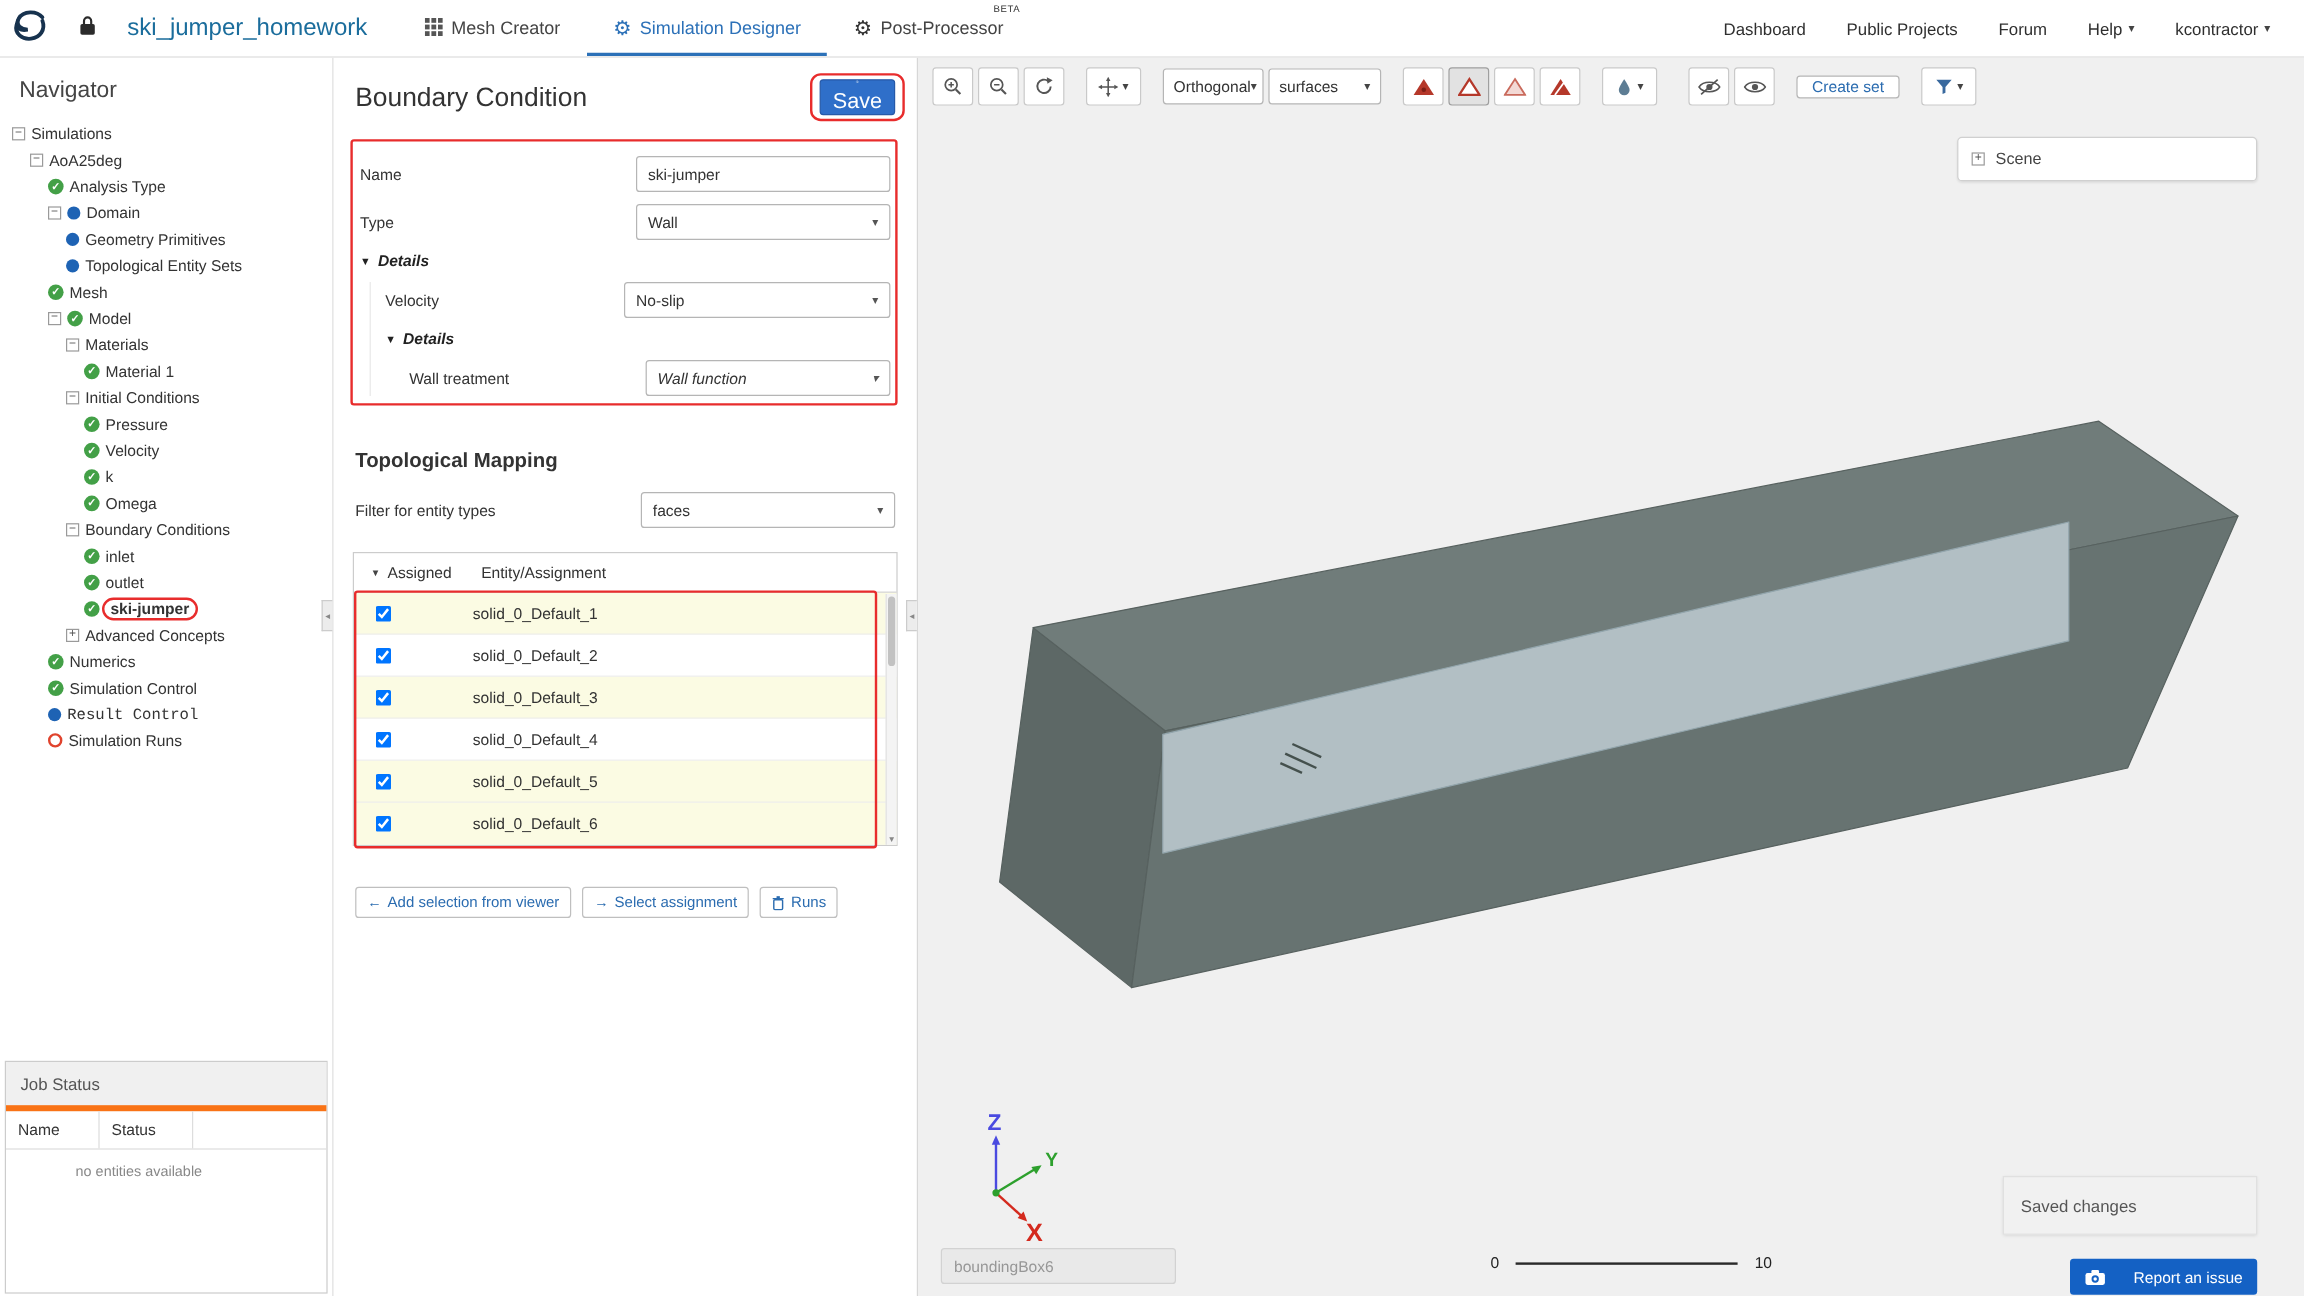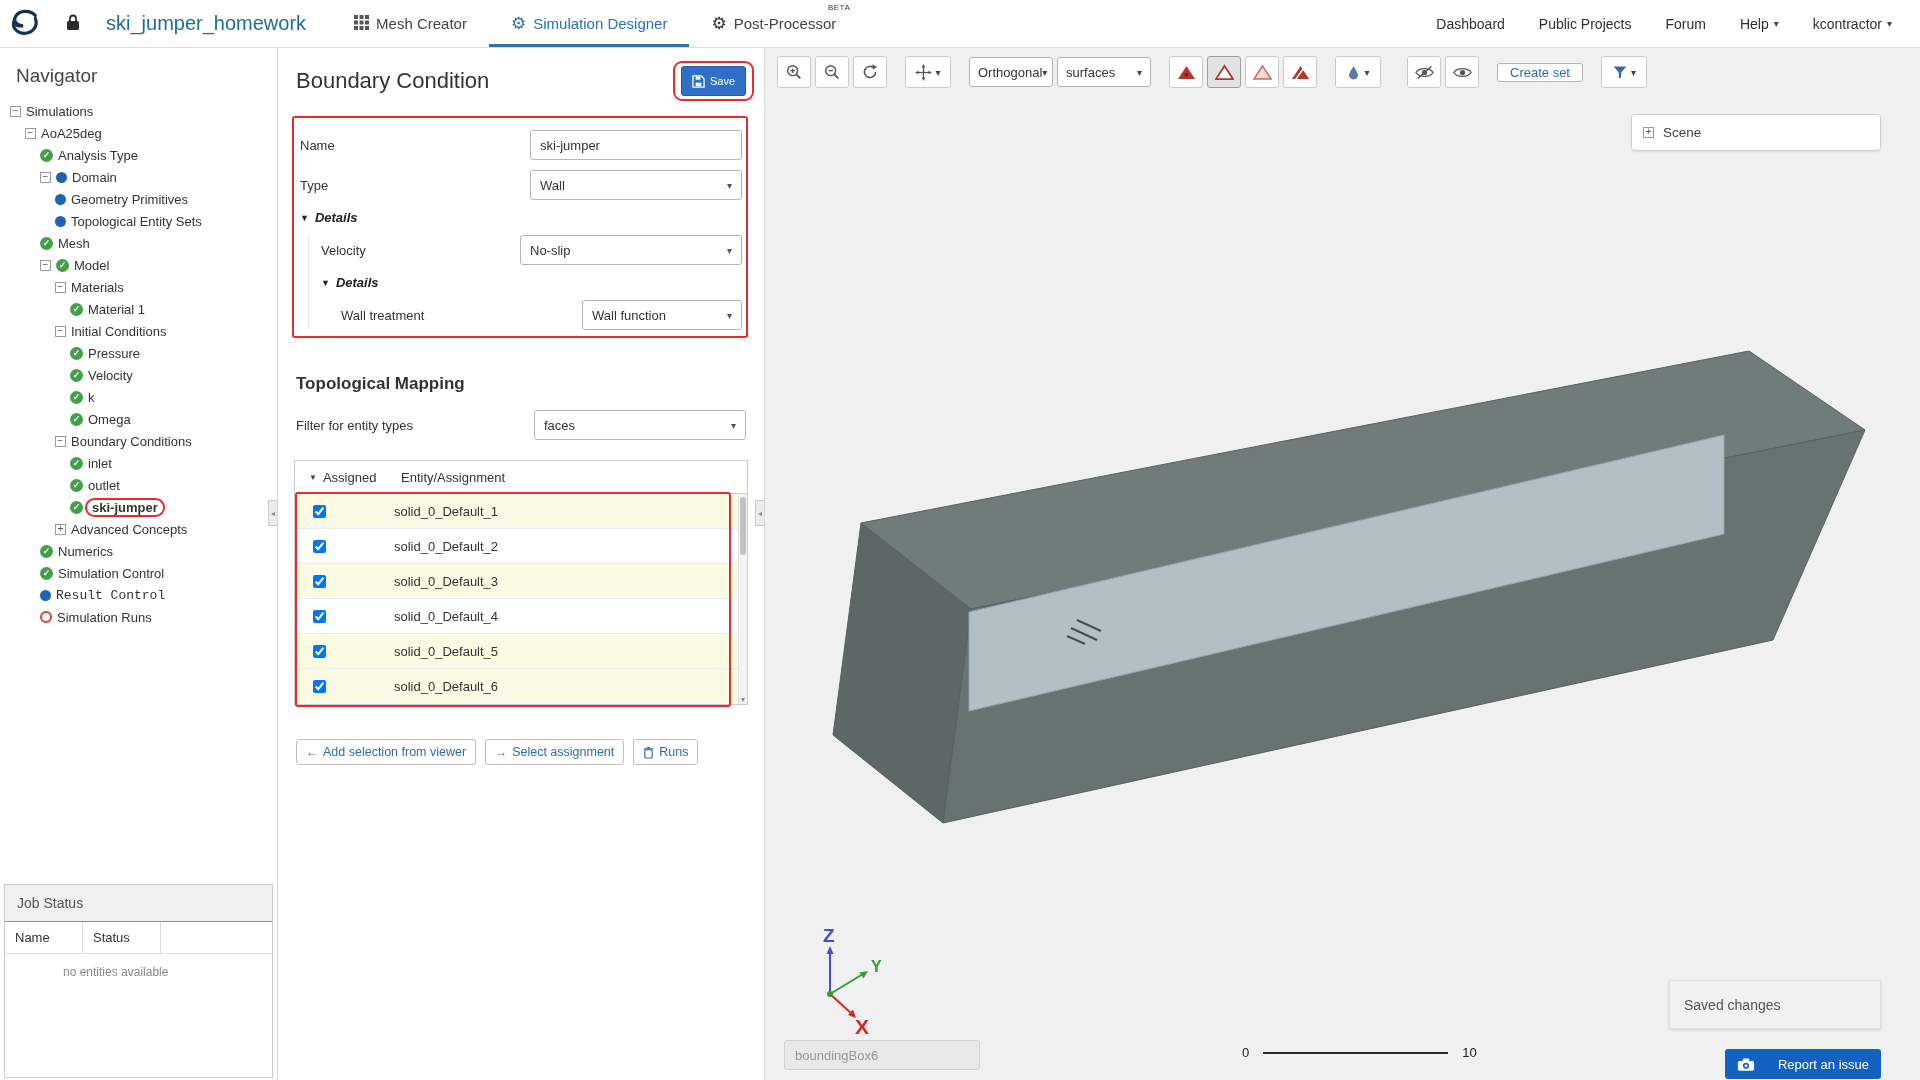--- a/index.html
+++ b/index.html
@@ -32,45 +32,45 @@
   .tree { font-size:13px; color:#333; }
   .tree-row { height:22px; display:flex; align-items:center; gap:5px; cursor:pointer; white-space:nowrap; }
   .expander { width:11px; height:11px; border:1px solid #9a9a9a; background:#fff; color:#555; font-size:10px; line-height:8px; text-align:center; flex:none; }
   .ticon { flex:none; display:inline-flex; align-items:center; justify-content:center; }
   .ticon.check { width:13px; height:13px; border-radius:50%; background:#43a047; color:#fff; font-size:9px; font-weight:bold; }
   .ticon.dot { width:11px; height:11px; border-radius:50%; background:#1e63b4; }
   .ticon.ring { width:12px; height:12px; border-radius:50%; border:2px solid #e0432d; background:#fff; }
   .tree-row.selected .tlabel { font-weight:700; border:2px solid #e82c2c; border-radius:10px; padding:0 5px; margin-left:-3px; }
 
   .jobstatus { position:absolute; left:4px; right:4px; bottom:2px; height:194px; border:1px solid #ccc; background:#fff; }
-  .js-head { background:#f0f0f0; border-bottom:1px solid #f97316; padding:10px 12px; font-size:14px; color:#555; }
+  .js-head { background:#f0f0f0; border-bottom:5px solid #f97316; padding:10px 12px; font-size:14px; color:#555; }
   .js-cols { display:flex; border-bottom:1px solid #ddd; font-size:13px; color:#333; }
   .js-col { padding:8px 10px; border-right:1px solid #ddd; }
   .c1 { width:78px; } .c2 { width:78px; } .c3 { flex:1; border-right:none; }
   .js-empty { font-size:12px; color:#888; padding:11px 0 0 58px; }
 
   .collapse-handle { position:absolute; right:0; top:452px; width:9px; height:26px; background:#ececec; border:1px solid #ccc; border-right:none; color:#888; font-size:8px; display:flex; align-items:center; justify-content:center; cursor:pointer; z-index:4; }
 
   
   .panel { width:487px; border-right:1px solid #d7d7d7; position:relative; background:#fff; flex:none; }
   .panel-head { display:flex; align-items:center; justify-content:space-between; padding:12px 18px 0 18px; height:54px; }
   .panel-head h2 { font-size:22px; font-weight:400; color:#333; margin:0; }
   .save-wrap { position:relative; }
-  .save-btn { display:flex; align-items:center; gap:5px; background:#2f6fc9; color:#fff; border:1px solid #2659a8; border-radius:3px; height:30px; padding:0 10px; font-size:11px; cursor:pointer; font-family:inherit; }
+  .save-btn { display:flex; align-items:center; gap:5px; background:#2f6fc9; color:#fff; border:1px solid #2659a8; border-radius:3px; height:30px; padding:0 10px; font-size:18px; cursor:pointer; font-family:inherit;flex-direction:column; }
   .annot { position:absolute; border:2px solid #e82c2c; pointer-events:none; border-radius:3px; z-index:6; }
   .annot-save { left:-8px; top:-5px; right:-8px; bottom:-5px; border-radius:9px; }
 
   .form-wrap { position:relative; margin:14px 16px 0 14px; padding:14px 6px 6px 8px; }
   .annot-form { left:0; top:0; right:0; bottom:0; }
   .frow { display:flex; align-items:center; justify-content:space-between; margin-bottom:10px; }
   .flabel { font-size:13px; color:#333; }
   .tinput { width:212px; height:30px; border:1px solid #b5b5b5; border-radius:3px; font-size:13px; color:#333; padding:0 9px; font-family:inherit; }
   .sel { width:212px; height:30px; border:1px solid #b5b5b5; border-radius:3px; background:#fff; display:flex; align-items:center; justify-content:space-between; padding:0 9px; font-size:13px; color:#333; cursor:pointer; flex:none; }
   .sel .caret { font-size:10px; color:#555; }
-  .sel-200 { width:222px;gap:18px; } .sel-188 { width:160px; }
+  .sel-200 { width:222px;gap:18px; } .sel-188 { width:204px;font-style:italic; }
   .details-head { display:flex; align-items:center; gap:6px; font-size:13px; color:#222; font-style:italic; font-weight:700; margin:2px 0 10px 0; cursor:pointer; }
   .dcaret { font-size:9px; font-style:normal; color:#222; }
   .nested { margin-left:8px; padding-left:12px; border-left:1px solid #e8e8e8; }
   .nested2 { margin-left:8px; padding-left:12px; }
 
   .tm-title { font-size:17px; font-weight:700; color:#333; margin:36px 0 0 18px; }
   .filter-row { display:flex; align-items:center; justify-content:space-between; margin:16px 18px 0 18px; }
 
   .table { position:relative; margin:20px 16px 0 16px; border:1px solid #ccc; background:#fff; }
   .thead { display:flex; align-items:center; height:33px; border-bottom:1px solid #ccc; font-size:13px; color:#333; }

